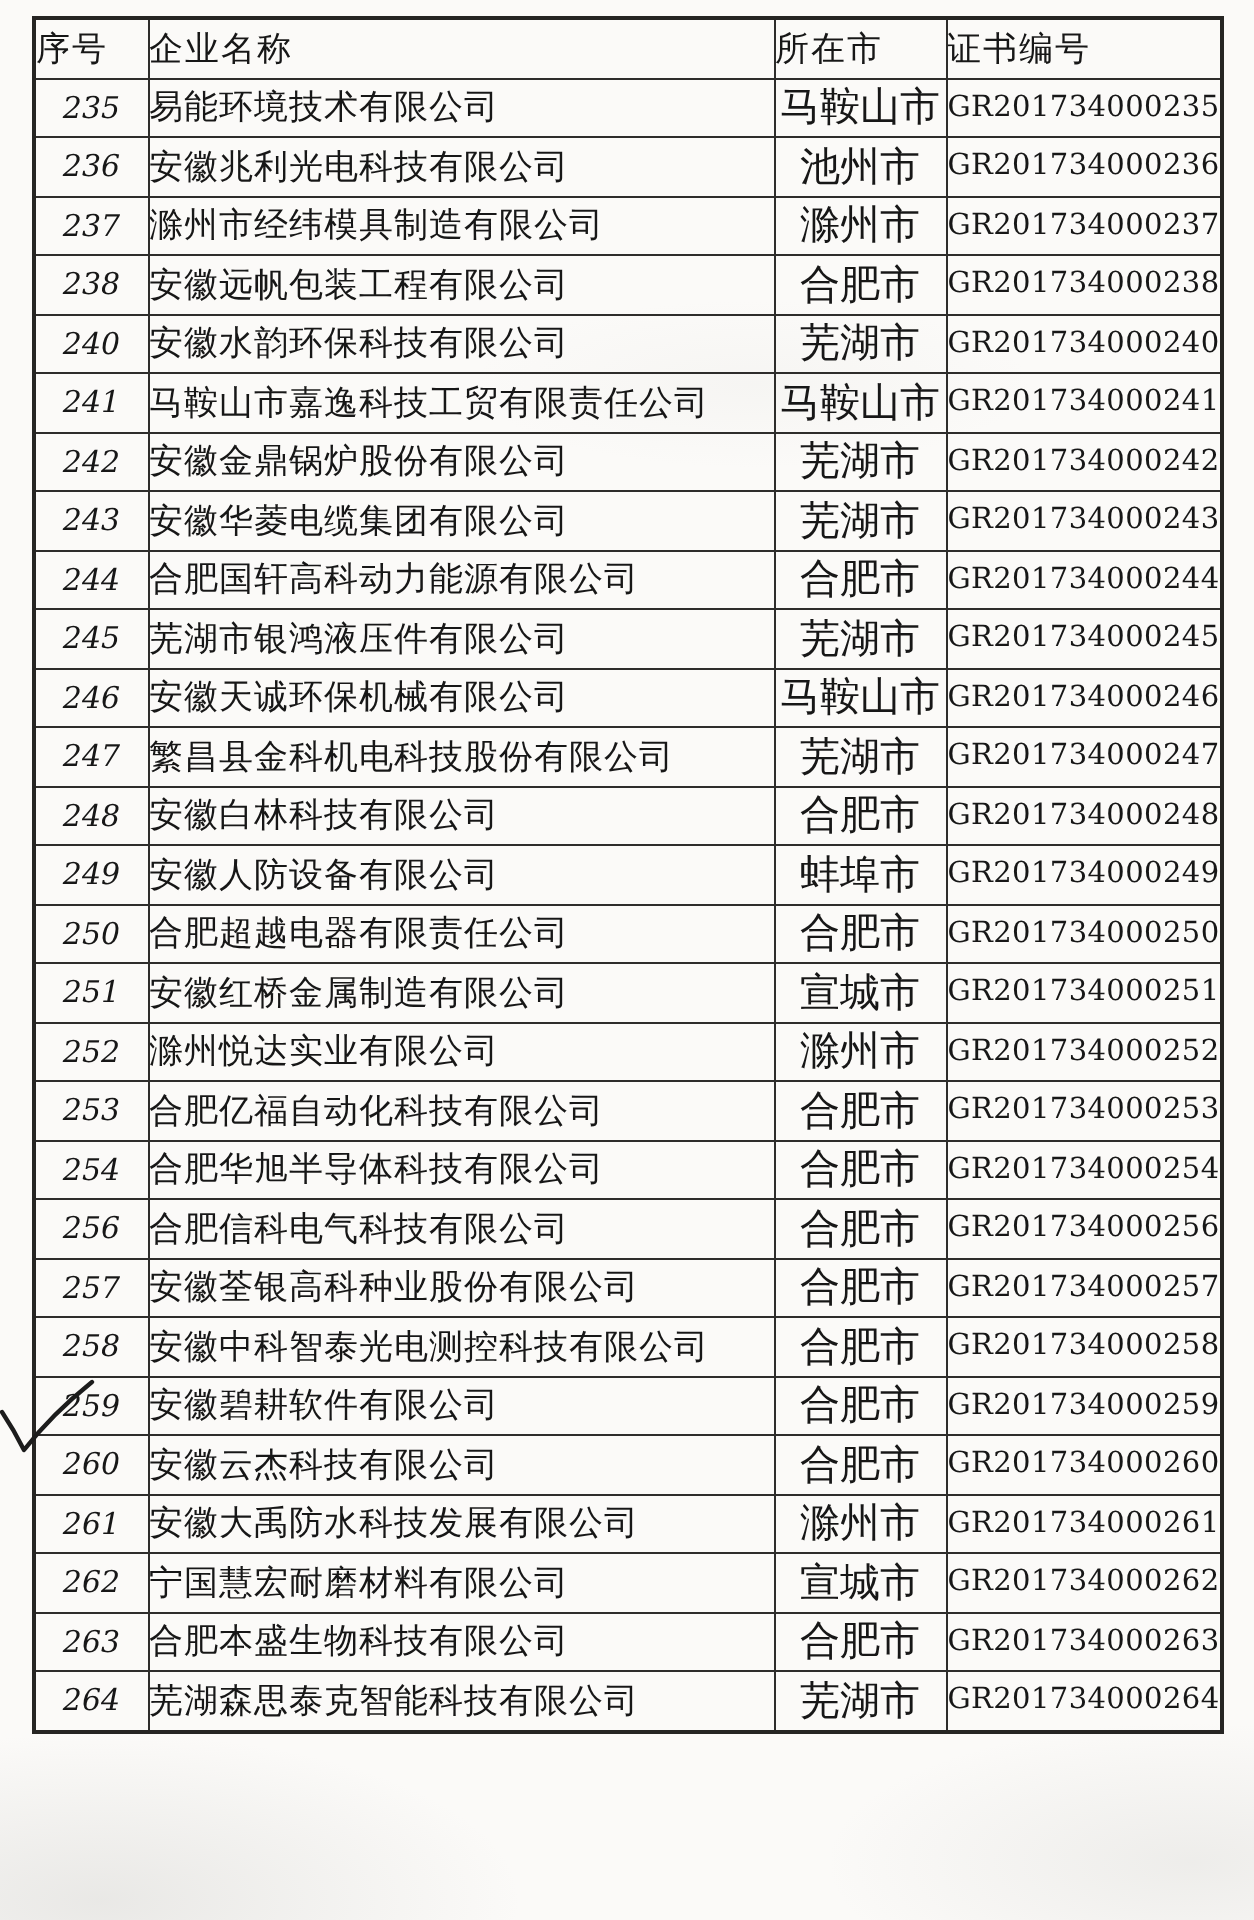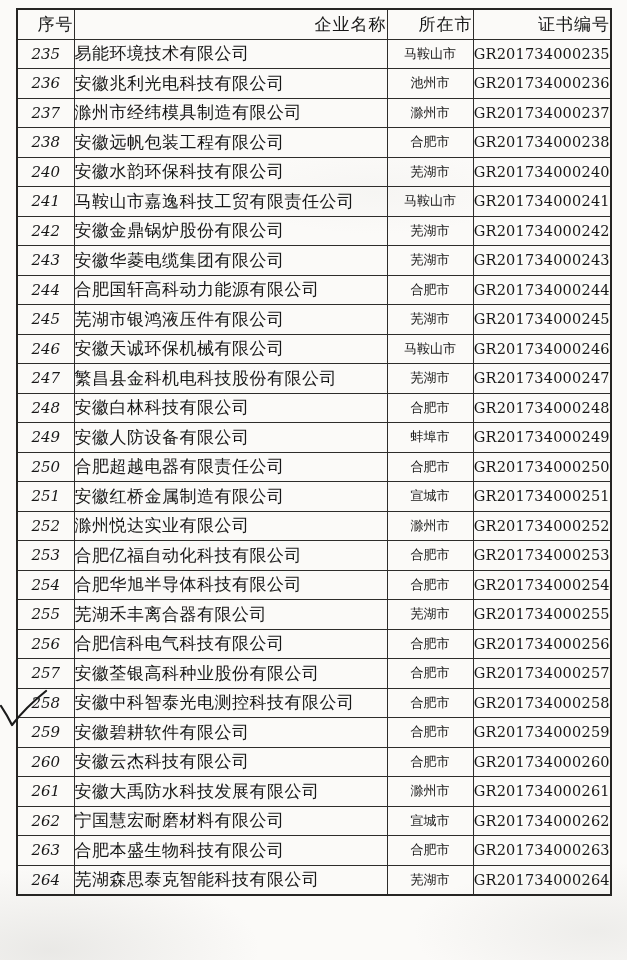--- a/index.html
+++ b/index.html
@@ -36,27 +36,27 @@
     border: 1.5px solid #2e2d2b;
     height: 28.5px;
     padding: 0;
     overflow: hidden;
     white-space: nowrap;
     font-weight: normal;
   }
   table.cert-table { border: 2px solid #262523; }
   table.cert-table thead th {
     font-size: 17px;
-    text-align: right;
+    text-align: left;
     letter-spacing: 1px;
     margin-top: 12px;
   }
   td.cell-no   { text-align: center; font-size: 15px; font-style: italic; }
   td.cell-name { text-align: left; padding-left: 11px; font-size: 17px; letter-spacing: 0.5px; }
-  td.cell-city { text-align: center; font-size: 13px; }
+  td.cell-city { text-align: center; font-size: 20px; }
   td.cell-cert { text-align: center; font-size: 14.5px; letter-spacing: 0.2px; margin-left: 41px; }
 
   .checkmark {
     position: absolute;
     left: 0px;
     top: 685px;
     width: 52px;
     height: 46px;
     pointer-events: none;
   }
@@ -190,26 +190,20 @@
           <td class="cell-city">合肥市</td>
           <td class="cell-cert">GR201734000253</td>
         </tr>
         <tr>
           <td class="cell-no">254</td>
           <td class="cell-name">合肥华旭半导体科技有限公司</td>
           <td class="cell-city">合肥市</td>
           <td class="cell-cert">GR201734000254</td>
         </tr>
         <tr>
-          <td class="cell-no">255</td>
-          <td class="cell-name">芜湖禾丰离合器有限公司</td>
-          <td class="cell-city">芜湖市</td>
-          <td class="cell-cert">GR201734000255</td>
-        </tr>
-        <tr>
           <td class="cell-no">256</td>
           <td class="cell-name">合肥信科电气科技有限公司</td>
           <td class="cell-city">合肥市</td>
           <td class="cell-cert">GR201734000256</td>
         </tr>
         <tr>
           <td class="cell-no">257</td>
           <td class="cell-name">安徽荃银高科种业股份有限公司</td>
           <td class="cell-city">合肥市</td>
           <td class="cell-cert">GR201734000257</td>

